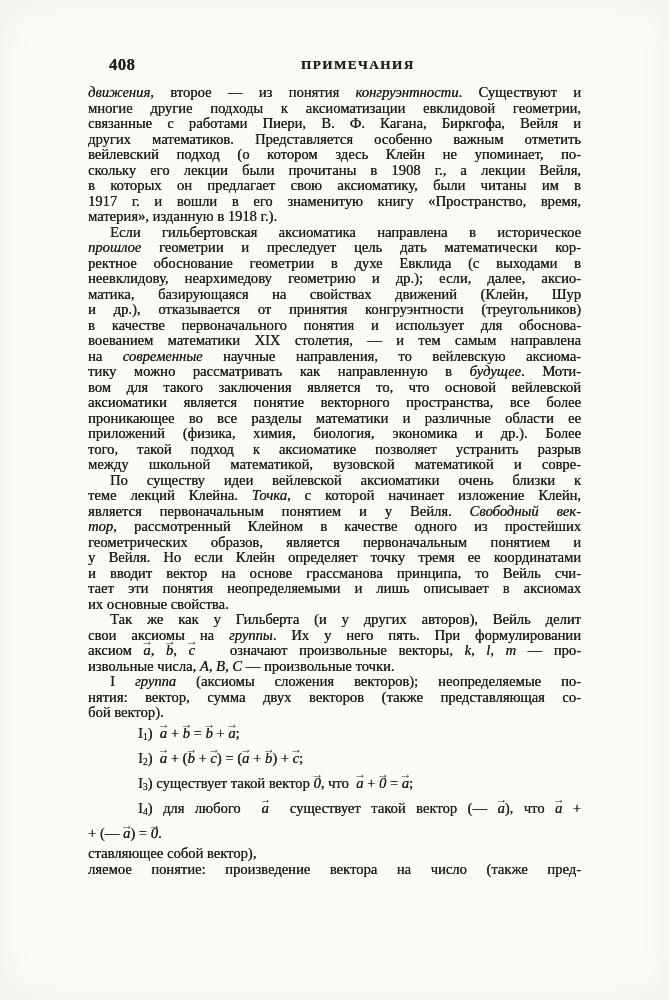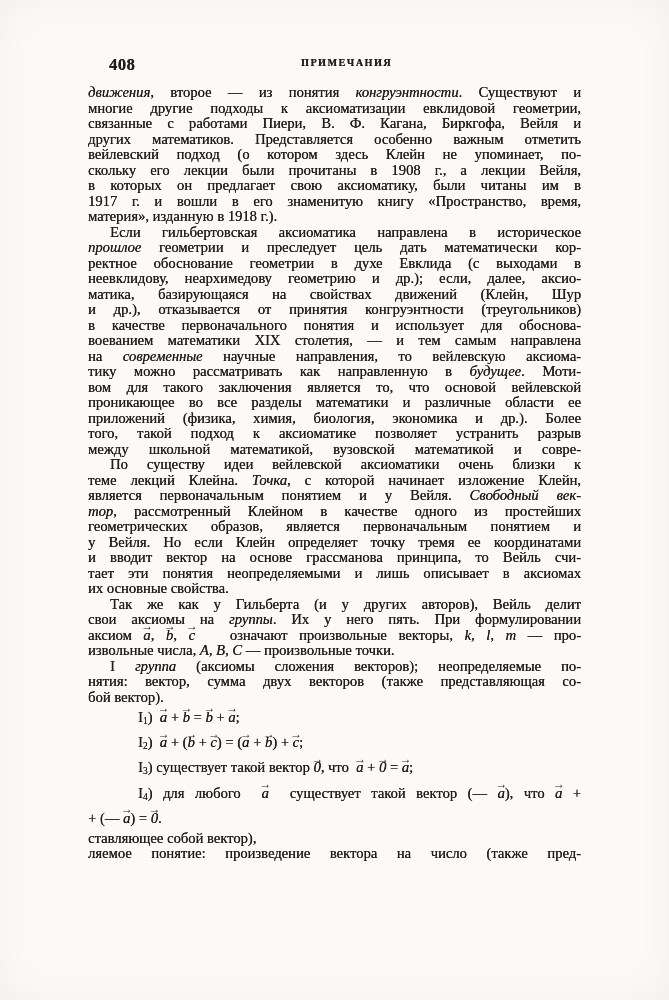--- a/index.html
+++ b/index.html
@@ -17,21 +17,21 @@
     color: #221f1c;
   }
   .pagenum {
     position: absolute; left: 109px; top: 55px;
     font-size: 16.5px; font-weight: bold; letter-spacing: 0.5px;
     text-shadow: 0.25px 0 0 currentColor;
     text-align: center;
   }
   .head-title {
     position: absolute; left: 301px; top: 57px;
-    font-size: 10px; font-weight: bold; letter-spacing: 1.6px;
+    font-size: 13px; font-weight: bold; letter-spacing: 1.6px;
     text-shadow: 0.25px 0 0 currentColor;
   }
   .text-block {
     position: absolute; left: 88px; top: 85px; width: 493px;
     font-size: 14.6px;
     text-shadow: 0.22px 0 0 currentColor;
   }
   .ln {
     height: 15.5px; line-height: 15.5px;
     text-align: justify; text-align-last: justify;
@@ -83,20 +83,21 @@
       <div class="ln"><span class="i ">прошлое</span> геометрии и преследует цель дать математически кор-</div>
       <div class="ln">ректное обоснование геометрии в духе Евклида (с выходами в</div>
       <div class="ln">неевклидову, неархимедову геометрию и др.); если, далее, аксио-</div>
       <div class="ln">матика, базирующаяся на свойствах движений (Клейн, Шур</div>
       <div class="ln">и др.), отказывается от принятия конгруэнтности (треугольников)</div>
       <div class="ln">в качестве первоначального понятия и использует для обоснова-</div>
       <div class="ln">воеванием математики XIX столетия, — и тем самым направлена</div>
       <div class="ln">на <span class="i ">современные</span> научные направления, то вейлевскую аксиома-</div>
       <div class="ln">тику можно рассматривать как направленную в <span class="i ">будущее</span>. Моти-</div>
       <div class="ln">вом для такого заключения является то, что основой вейлевской</div>
+      <div class="ln">аксиоматики является понятие векторного пространства, все более</div>
       <div class="ln">проникающее во все разделы математики и различные области ее</div>
       <div class="ln">приложений (физика, химия, биология, экономика и др.). Более</div>
       <div class="ln">того, такой подход к аксиоматике позволяет устранить разрыв</div>
       <div class="ln">между школьной математикой, вузовской математикой и совре-</div>
       <div class="ln ind">По существу идеи вейлевской аксиоматики очень близки к</div>
       <div class="ln">теме лекций Клейна. <span class="i ">Точка</span>, с которой начинает изложение Клейн,</div>
       <div class="ln">является первоначальным понятием и у Вейля. <span class="i ">Свободный век-</span></div>
       <div class="ln"><span class="i ">тор</span>, рассмотренный Клейном в качестве одного из простейших</div>
       <div class="ln">геометрических образов, является первоначальным понятием и</div>
       <div class="ln">у Вейля. Но если Клейн определяет точку тремя ее координатами</div>

